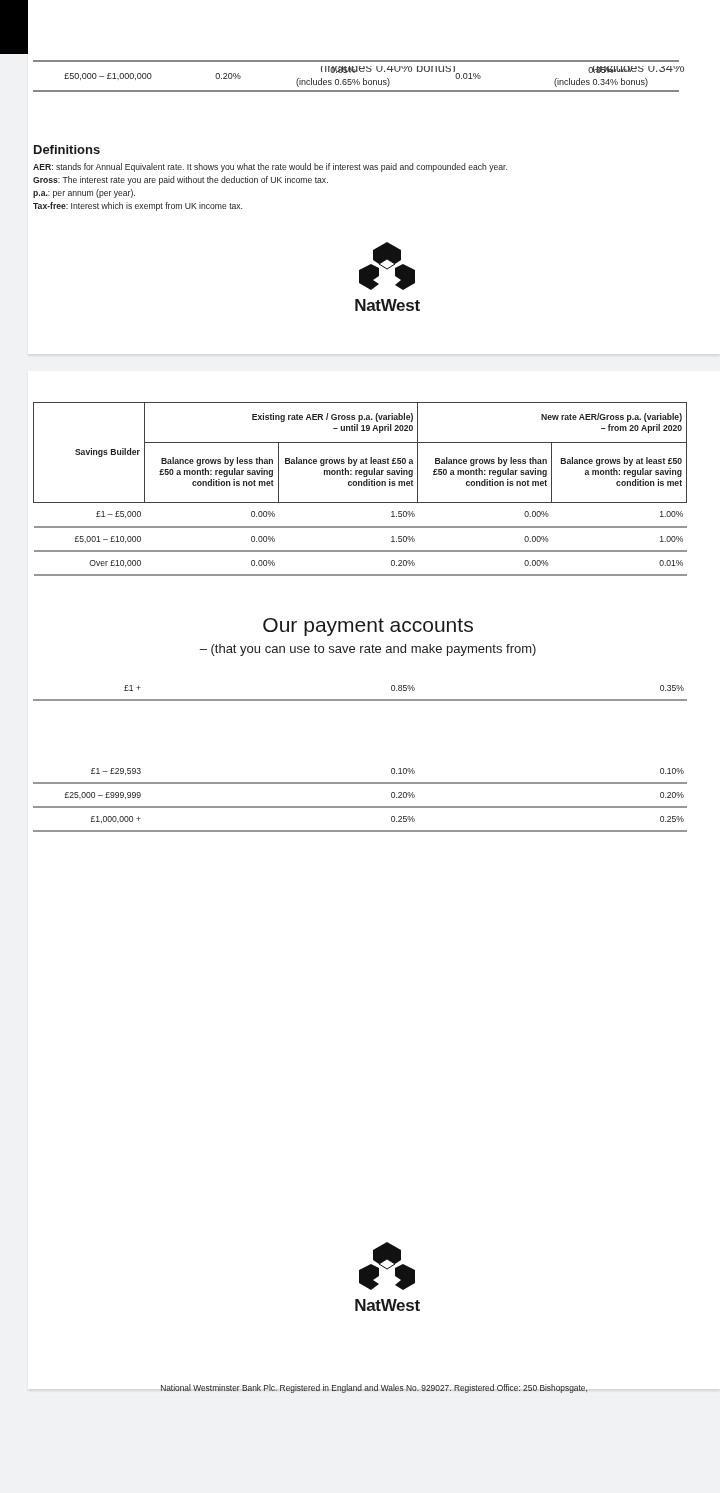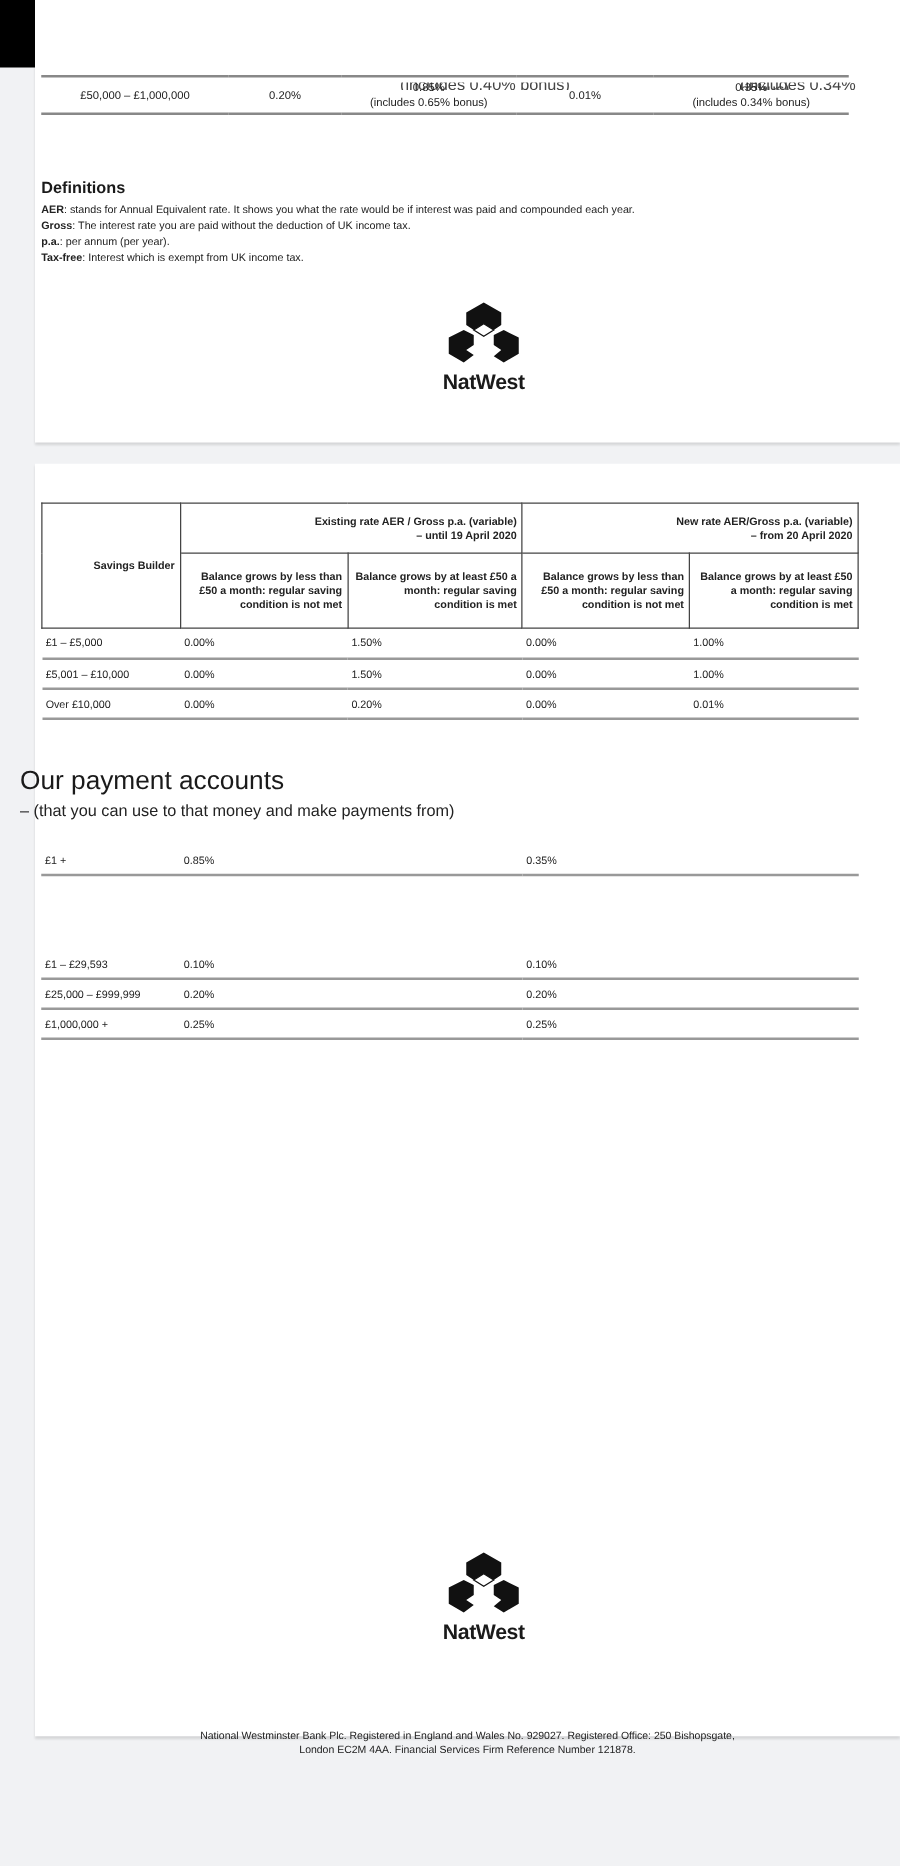--- a/index.html
+++ b/index.html
@@ -20,23 +20,23 @@
   .defs h3 { font-size: 13px; font-weight: bold; margin-bottom: 4px; color: #1a1a1a; }
   .defs p { font-size: 8.6px; line-height: 13px; color: #222; }
   .defs b { font-weight: bold; }
 
   .logo { position: absolute; text-align: center; width: 120px; }
   .logo svg { display: block; margin: 0 auto; }
   .logo .brand { font-size: 17px; font-weight: bold; color: #1a1a1a; margin-top: 4px; letter-spacing: -0.3px; }
 
   table.rt { position: absolute; left: 33px; width: 654px; border-collapse: collapse; font-size: 8.6px; color: #222; }
   table.rt th { font-weight: bold; border: 1px solid #444; text-align: right; padding: 3px 4px; line-height: 11px; margin-left: 12px; }
-  table.rt td { text-align: left; height: 24px; border-bottom: 2px solid #999; padding: 0 3px; }
-
-  .section-title { position: absolute; left: 0; width: 720px; text-align: left; padding-left: 16px; }
+  table.rt td { text-align: right; height: 24px; border-bottom: 2px solid #999; padding: 0 3px; }
+
+  .section-title { position: absolute; left: 0; width: 720px; text-align: center; padding-left: 16px; }
   .section-title .h { font-size: 21px; color: #1a1a1a; }
   .section-title .s { font-size: 13px; color: #222; margin-top: 4px; }
 
   .footer-text { position: absolute; left: 0; width: 692px; text-align: center; font-size: 8.4px; line-height: 11px; color: #222; }
 </style>
 </head>
 <body>
 
 <div class="statusbar"></div>
 
@@ -135,21 +135,21 @@
     <td>0.00%</td>
     <td>0.20%</td>
     <td>0.00%</td>
     <td>0.01%</td>
   </tr>
 </tbody>
   </table>
 
 <div class="section-title" style="top:613px;">
   <div class="h">Our payment accounts</div>
-  <div class="s">– (that you can use to that money and make payments from)</div>
+  <div class="s">– (that you can use to save rate and make payments from)</div>
 </div>
 
 <table class="rt" style="top:676px;">
   <colgroup>
       <col style="width:111px">
       <col style="width:274px">
       <col style="width:269px">
     </colgroup>
   <tbody>
   <tr>
@@ -190,14 +190,13 @@
     <polygon points="30,2 44,10 44,20 38,24 30,19 22,24 16,20 16,10" fill="#111"></polygon>
     <polygon points="14,24 22,28 22,36 16,40 22,44 14,50 2,43 2,30" fill="#111"></polygon>
     <polygon points="46,24 58,30 58,43 46,50 38,45 44,40 38,36 38,28" fill="#111"></polygon>
     <polygon points="22,24 30,19 38,24 30,29" fill="#fff" stroke="#111" stroke-width="1"></polygon>
   </svg>
   <div class="brand">NatWest</div>
 </div>
 
 <div class="footer-text" style="left:28px; top:1383px;">
   <div>National Westminster Bank Plc. Registered in England and Wales No. 929027. Registered Office: 250 Bishopsgate,</div>
-  <div>London EC2M 4AA. Financial Services Firm Reference Number 121878.</div>
 </div>
 
 </body></html>

